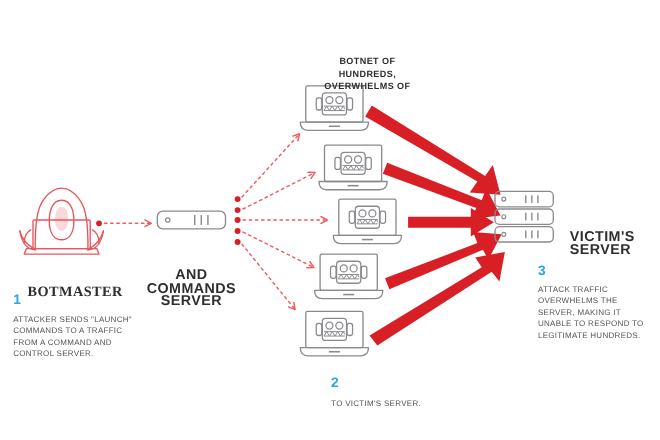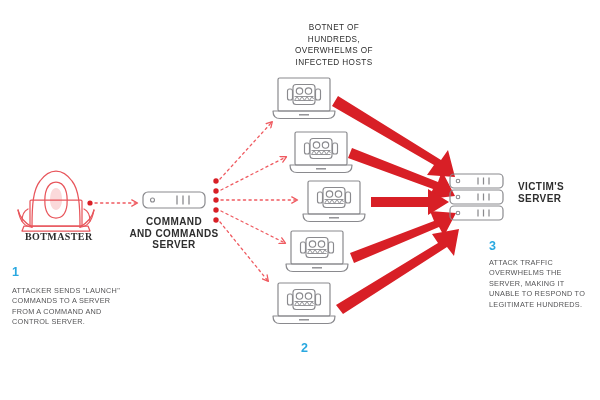--- a/index.html
+++ b/index.html
@@ -6,30 +6,30 @@
   body{
     width:600px;height:400px;
     background:#ffffff;
     font-family:"Liberation Sans", sans-serif;
     overflow:hidden;
     position:relative;
   }
   #stage{position:absolute;left:0;top:0;width:600px;height:400px;}
   #vector{position:absolute;left:0;top:0;width:600px;height:400px;}
 
-  .lbl{position:absolute;font-weight:normal;color:#2e2e2e;letter-spacing:.4px;}
+  .lbl{position:absolute;font-weight:bold;color:#2e2e2e;letter-spacing:.4px;margin-top:28px;}
 
   .cap-title{font-size:8.2px;line-height:11.5px;text-align:center;}
 
   .stepnum{position:absolute;font-size:12.5px;font-weight:bold;color:#29a8e0;}
   .steptxt{position:absolute;font-size:7.3px;line-height:10.4px;
            color:#555557;font-weight:normal;letter-spacing:.25px;}
 
-  .node-label{position:absolute;font-size:10px;line-height:11.5px;
-              font-weight:bold;color:#2e2e2e;letter-spacing:.4px;}
+  .node-label{position:absolute;font-size:13px;line-height:11.5px;
+              font-weight:bold;color:#2e2e2e;letter-spacing:.4px;margin-top:28px;}
 </style>
 </head>
 <body>
 
 <div id="stage">
 
   <svg id="vector" viewBox="0 0 600 400">
     <defs>
       <marker id="dotArrow" markerWidth="6" markerHeight="6" refX="4.6" refY="3" orient="auto" markerUnits="strokeWidth">
         <path d="M0.6,0.6 L5,3 L0.6,5.4" fill="none" stroke="#ef5a60" stroke-width="1" stroke-linecap="round" stroke-linejoin="round"></path>
@@ -217,46 +217,45 @@
       <line x1="478" y1="209.5" x2="478" y2="216.5" stroke-width="1.25"></line>
       <line x1="483.5" y1="209.5" x2="483.5" y2="216.5" stroke-width="1.25"></line>
       <line x1="489" y1="209.5" x2="489" y2="216.5" stroke-width="1.25"></line>
     </g>
   </svg>
 
   <div class="lbl cap-title" style="left:274px;top:22px;width:120px;">
     <div>BOTNET OF</div>
     <div>HUNDREDS,</div>
     <div>OVERWHELMS OF</div>
-    <div>INFECTED HOSTS</div>
   </div>
 
   <div class="node-label" style="left:25px;top:231px;width:90px;font-family:Liberation Serif, serif;">BOTMASTER</div>
 
   <div class="node-label" style="left:128px;top:216px;width:92px;text-align:center;">
-    <div>COMMAND</div>
     <div>AND COMMANDS</div>
     <div>SERVER</div>
   </div>
 
   <div class="node-label" style="left:518px;top:181px;width:80px;">
     <div>VICTIM'S</div>
     <div>SERVER</div>
   </div>
 
   <div class="stepnum" style="left:12px;top:265px;">1</div>
   <div class="steptxt" style="left:12px;top:286px;width:150px;">
     <div>ATTACKER SENDS "LAUNCH"</div>
-    <div>COMMANDS TO A SERVER</div>
+    <div>COMMANDS TO A TRAFFIC</div>
     <div>FROM A COMMAND AND</div>
     <div>CONTROL SERVER.</div>
   </div>
 
   <div class="stepnum" style="left:301px;top:341px;">2</div>
   <div class="steptxt" style="left:301px;top:362px;width:170px;">
+    <div>TO VICTIM'S SERVER.</div>
   </div>
 
   <div class="stepnum" style="left:489px;top:239px;">3</div>
   <div class="steptxt" style="left:489px;top:258px;width:108px;">
     <div>ATTACK TRAFFIC</div>
     <div>OVERWHELMS THE</div>
     <div>SERVER, MAKING IT</div>
     <div>UNABLE TO RESPOND TO</div>
     <div>LEGITIMATE HUNDREDS.</div>
   </div>

